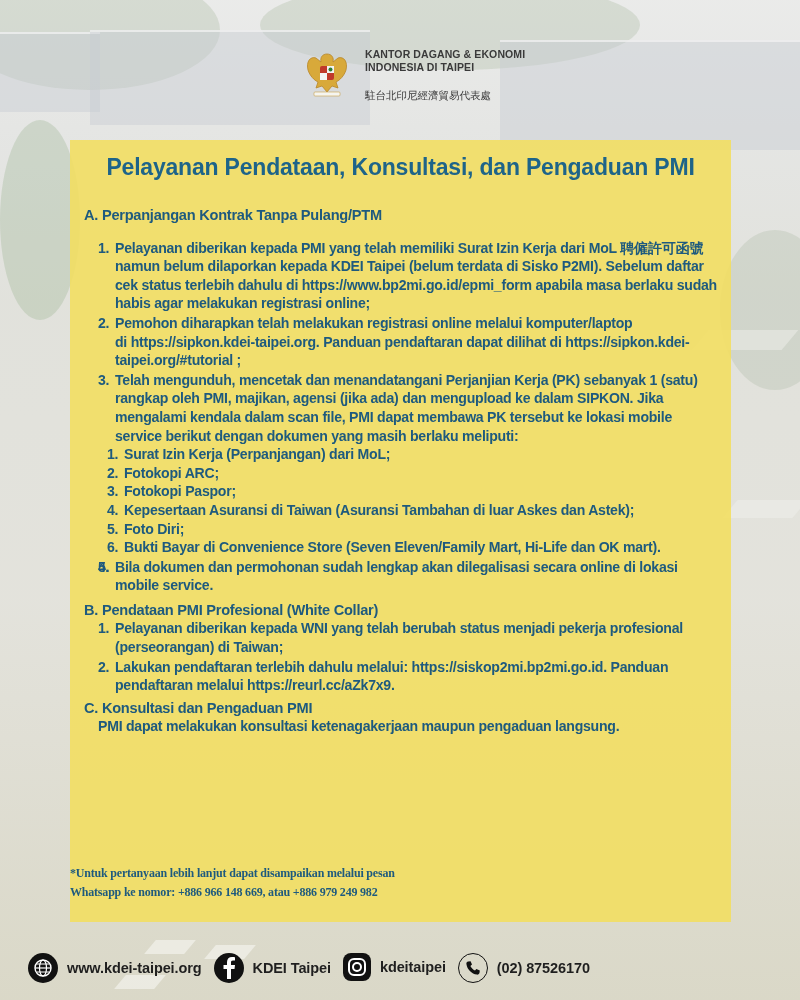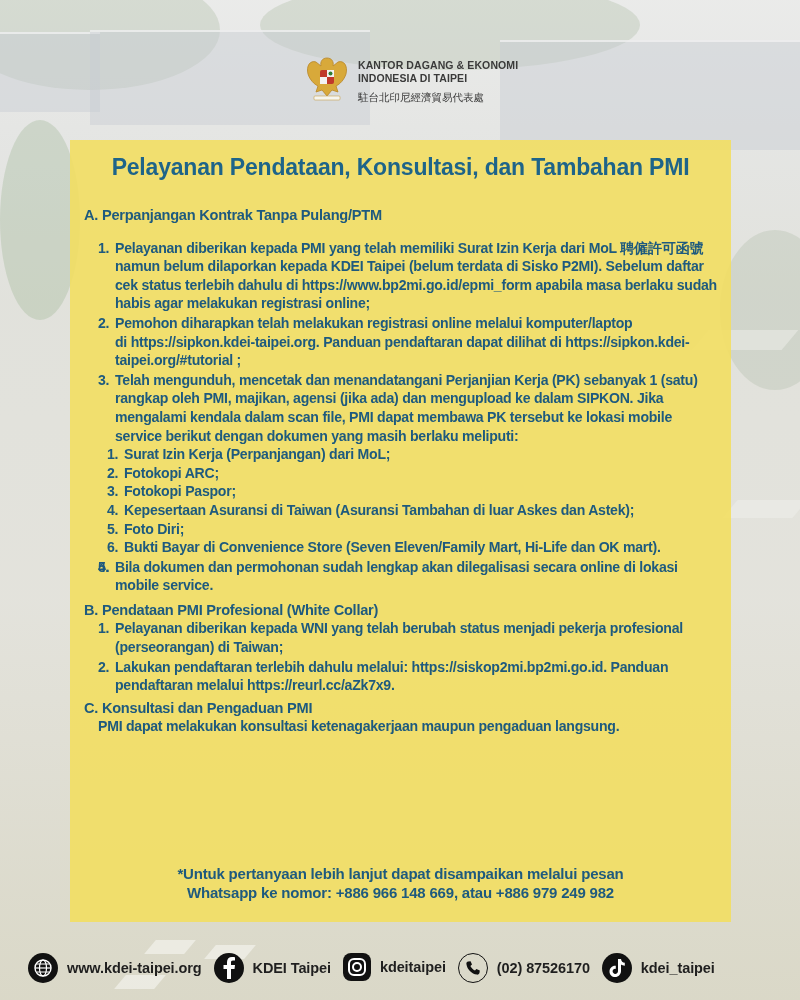--- a/index.html
+++ b/index.html
@@ -18,26 +18,26 @@
   }
   .bg .bldg {
     position: absolute; background: rgba(200,205,210,0.45); border-top: 2px solid rgba(240,240,240,0.8);
   }
   .bg .tree { position: absolute; border-radius: 50%; background: rgba(150,170,140,0.25); }
   .bg .stripe { position: absolute; background: rgba(250,250,245,0.55); transform: skewX(-40deg); }
 
   
   .header {
     position: absolute; left: 304px; top: 48px; height: 56px;
-    display: flex; align-items: flex-end; gap: 8px;
+    display: flex; align-items: flex-start; gap: 15px;
   }
   .emblem { width: 46px; height: 52px; }
   .header-text { color: #3a3a3a; line-height: 1.2; }
   .header-text .l1, .header-text .l2 { font-size: 10.5px; font-weight: bold; letter-spacing: 0.1px; }
-  .header-text .l3 { font-size: 10.5px; margin-top: 7px; }
+  .header-text .l3 { font-size: 10.5px; margin-top: 16px; }
 
   
   .panel {
     position: absolute; left: 70px; top: 140px; width: 661px; height: 782px;
     background: rgba(242, 222, 94, 0.88);
     color: #1e5a7e;
   }
   .title {
     position: absolute; left: 0; right: 0; top: 14px; text-align: center;
     font-size: 23px; font-weight: bold; color: #1e6489; letter-spacing: -0.2px;
@@ -53,22 +53,22 @@
   ol.main > li .num { position: absolute; left: 0; top: 0; }
   ol.main > li + li { margin-top: 1px; }
   ol.sub { list-style: none; padding-left: 0; margin-left: -8px; }
   ol.sub li { position: relative; padding-left: 17px; }
   ol.sub li .num { position: absolute; left: 0; }
   .it { }
   .sec-b { margin-top: 6px; }
   .sec-c { margin-top: 4px; }
   .sec-c .body { padding-left: 14px; }
   .note {
-    position: absolute; left: 0; right: 0; top: 724px; text-align: center;
-    font-size: 15px; line-height: 19px; font-weight: bold; letter-spacing: -0.2px;
+    position: absolute; left: 0; right: 0; top: 724px; text-align: left;
+    font-size: 12px; line-height: 19px; font-weight: bold; letter-spacing: -0.2px; font-family: Liberation Serif, serif;
   }
 
   
   .footer {
     position: absolute; left: 28px; right: 0; top: 953px; height: 32px;
     display: flex; align-items: flex-start;
   }
   .contact { display: flex; align-items: center; margin-right: 12px; }
   .contact .ico {
     width: 30px; height: 30px; border-radius: 50%; background: #111;
@@ -106,21 +106,21 @@
     <rect x="10" y="44" width="26" height="4" rx="1" fill="#f5f5f0" stroke="#c9a24a" stroke-width="0.6"></rect>
   </svg>
   <div class="header-text">
     <div class="l1">KANTOR DAGANG &amp; EKONOMI</div>
     <div class="l2">INDONESIA DI TAIPEI</div>
     <div class="l3">駐台北印尼經濟貿易代表處</div>
   </div>
 </div>
 
 <div class="panel">
-  <div class="title">Pelayanan Pendataan, Konsultasi, dan Tambahan PMI</div>
+  <div class="title">Pelayanan Pendataan, Konsultasi, dan Pengaduan PMI</div>
 
   <div class="content">
 
     <div class="sec-a">
       <div class="sec-head">A. Perpanjangan Kontrak Tanpa Pulang/PTM</div>
       <ol class="main">
         <li>
           <span class="num">1.</span>
           <span>Pelayanan diberikan kepada PMI yang telah memiliki Surat Izin Kerja dari MoL 聘僱許可函號 namun belum dilaporkan kepada KDEI Taipei (belum terdata di Sisko P2MI). Sebelum daftar cek status terlebih dahulu di </span><span class="it">https://www.bp2mi.go.id/epmi_form</span><span> apabila masa berlaku sudah habis agar melakukan registrasi online;</span>
         </li>
@@ -207,21 +207,13 @@
     <span class="lbl">kdeitaipei</span>
   </div>
   <div class="contact">
     <span class="ico outline">
       <svg width="16" height="16" viewBox="0 0 16 16">
           <path d="M3.2 1.5 L5.6 1.2 L7 4.6 L5.4 6 C6.2 7.8 7.9 9.6 10 10.6 L11.4 9 L14.8 10.4 L14.5 12.8 C14.3 14 13.2 14.8 12 14.6 C6.4 13.8 2.2 9.6 1.4 4 C1.2 2.8 2 1.7 3.2 1.5 Z" fill="#111"></path>
         </svg>
     </span>
     <span class="lbl">(02) 87526170</span>
   </div>
-  <div class="contact">
-    <span class="ico">
-      <svg width="16" height="18" viewBox="0 0 16 18">
-          <path d="M9 0 H12 C12.3 2.2 13.6 3.6 15.8 3.8 V6.8 C14.3 6.8 13 6.3 12 5.6 V12 C12 15.3 9.5 18 6.2 18 C3 18 0.5 15.6 0.5 12.4 C0.5 9 3.4 6.4 6.8 6.8 V9.9 C5.2 9.5 3.6 10.6 3.6 12.3 C3.6 13.8 4.8 14.9 6.2 14.9 C7.8 14.9 9 13.7 9 12 Z" fill="#fff"></path>
-        </svg>
-    </span>
-    <span class="lbl">kdei_taipei</span>
-  </div>
 </div>
 
 </body></html>

